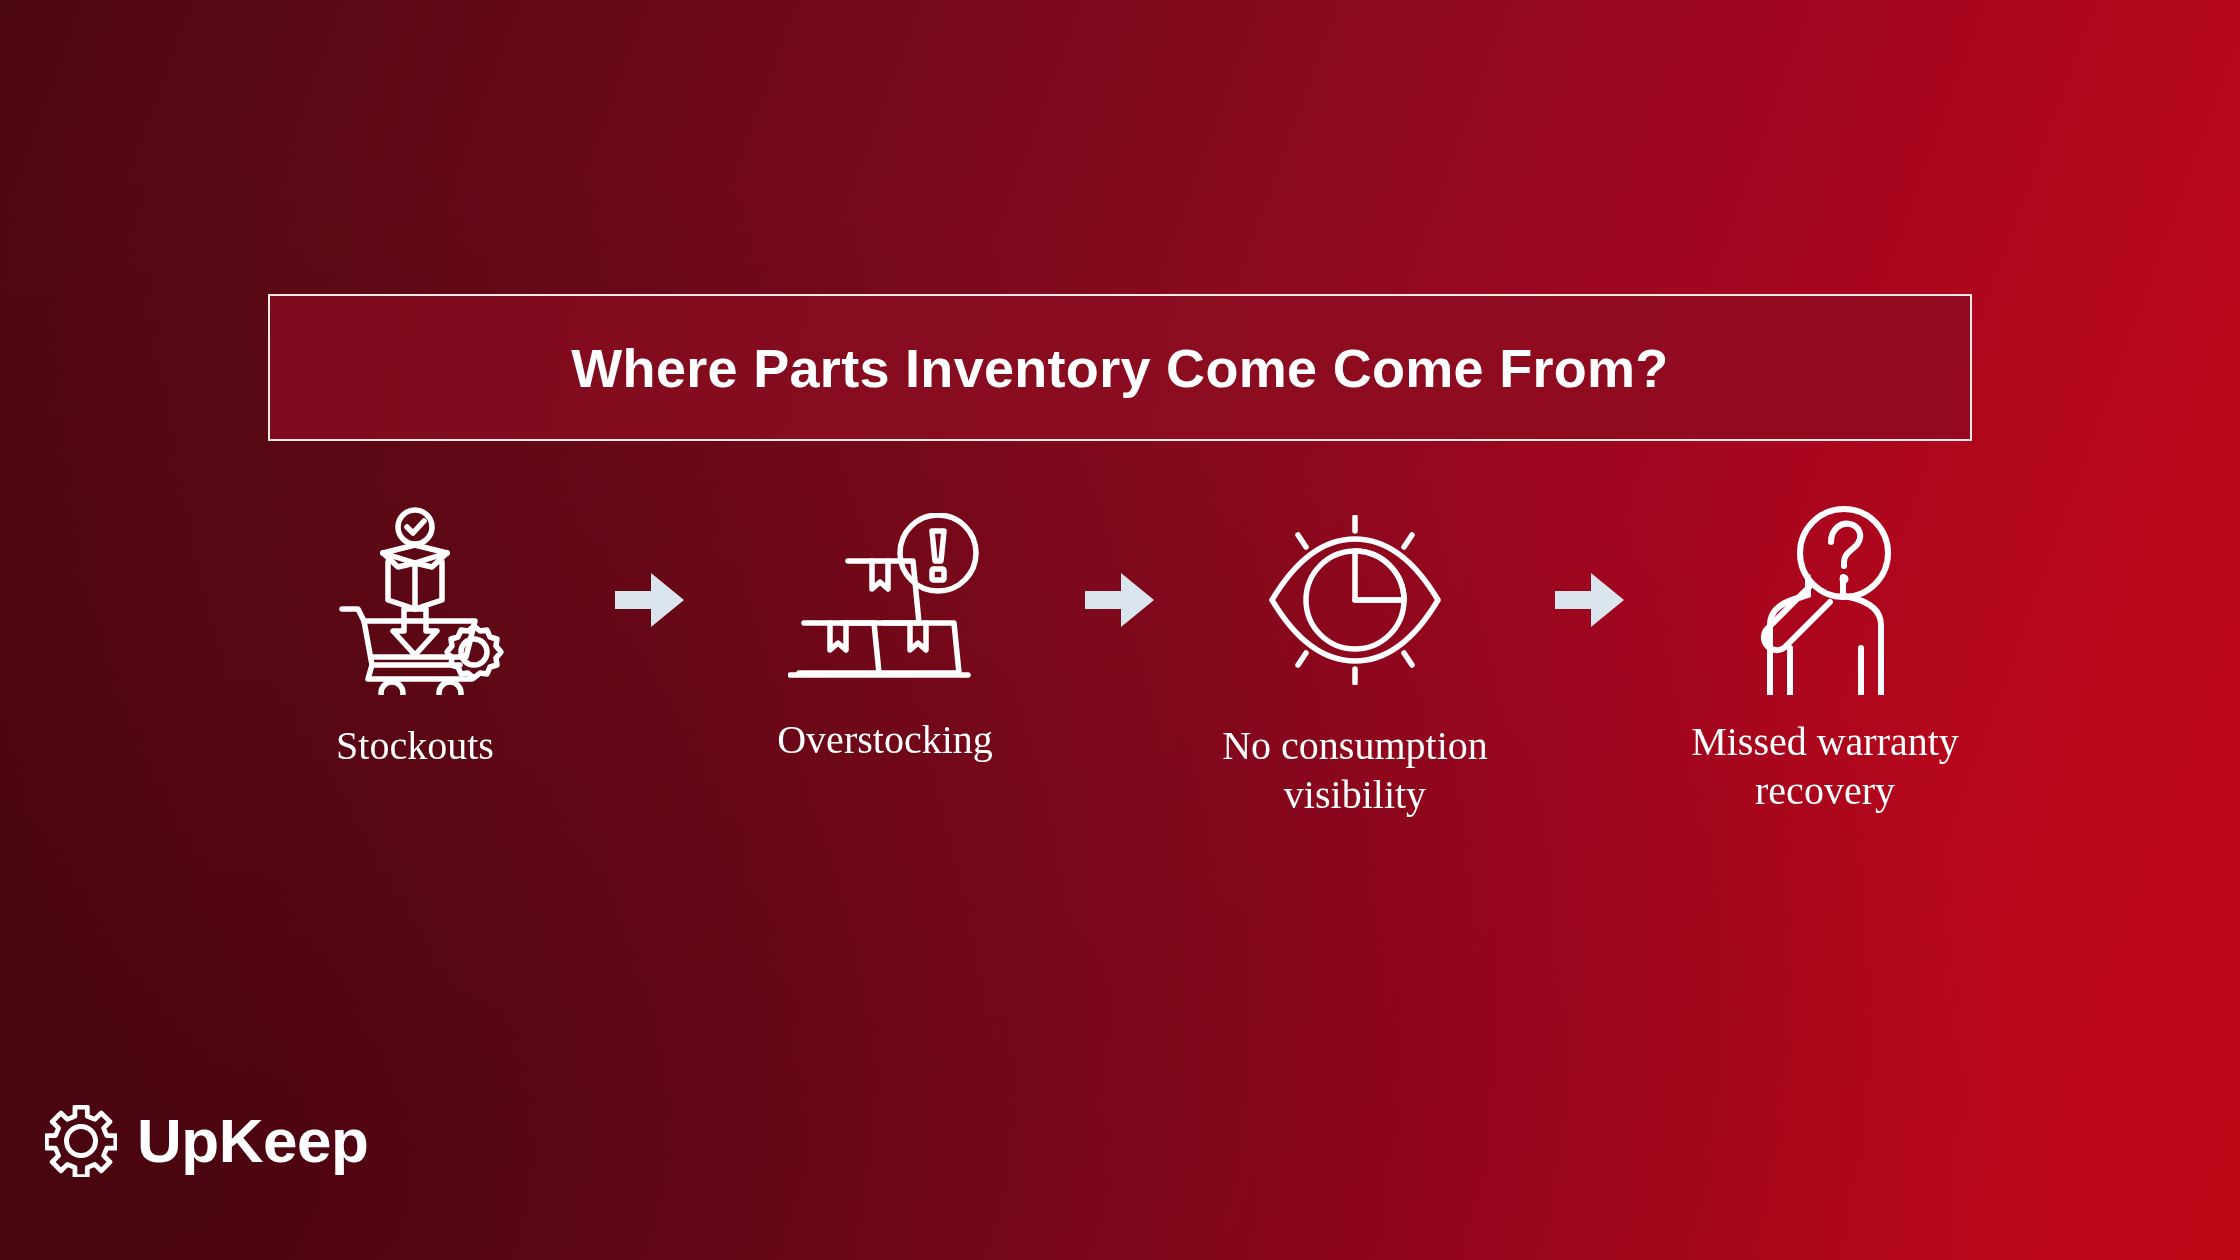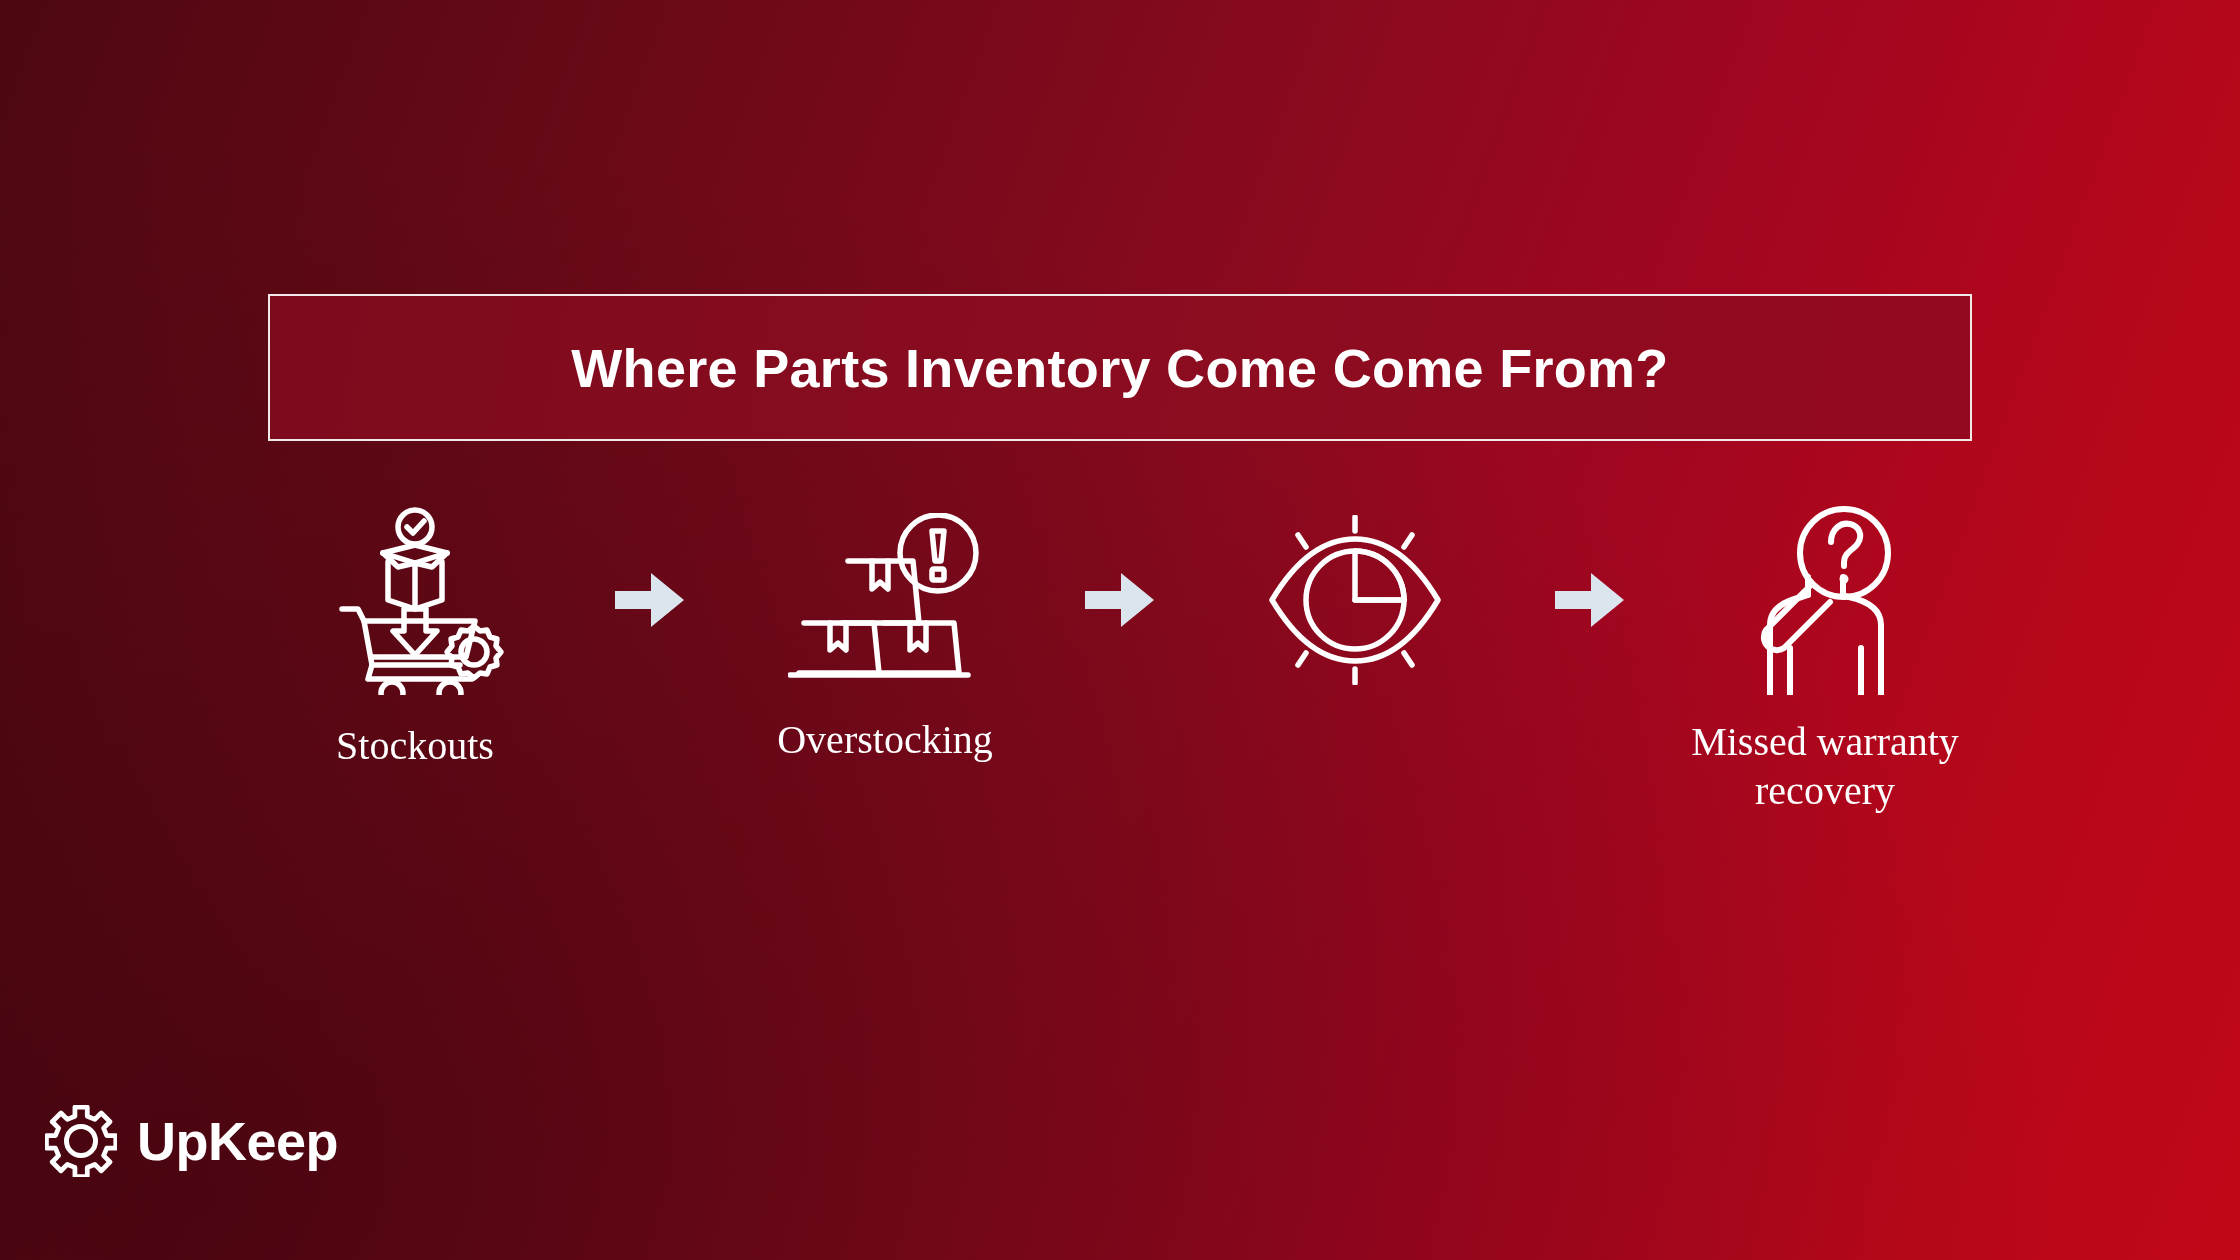--- a/index.html
+++ b/index.html
@@ -123,21 +123,21 @@
     position: absolute;
     left: 45px;
     top: 1105px;
     display: flex;
     align-items: center;
     gap: 20px;
     z-index: 3;
   }
   .logo-word {
     color: #ffffff;
-    font-size: 54px;
+    font-size: 62px;
     font-weight: bold;
     letter-spacing: -0.5px;
     line-height: 1;
   }
 
   svg { display: block; }
 </style>
 </head>
 <body>
 
@@ -227,20 +227,22 @@
           <line x1="95" y1="85" x2="144" y2="85"></line>
 
           <line x1="95" y1="2" x2="95" y2="16"></line>
           <line x1="95" y1="154" x2="95" y2="168"></line>
           <line x1="38" y1="20" x2="46" y2="32"></line>
           <line x1="152" y1="20" x2="144" y2="32"></line>
           <line x1="38" y1="150" x2="46" y2="138"></line>
           <line x1="152" y1="150" x2="144" y2="138"></line>
         </svg>
       </div>
+      <div class="step-label">No consumption
+visibility</div>
     </div>
 
     <div class="arrow-wrap">
       <svg width="70" height="62" viewBox="0 0 70 62">
         <polygon points="0,22 36,22 36,4 69,31 36,58 36,40 0,40" fill="#dbe5ee"></polygon>
       </svg>
     </div>
 
     <div class="step step-4">
       <div class="icon-wrap">

